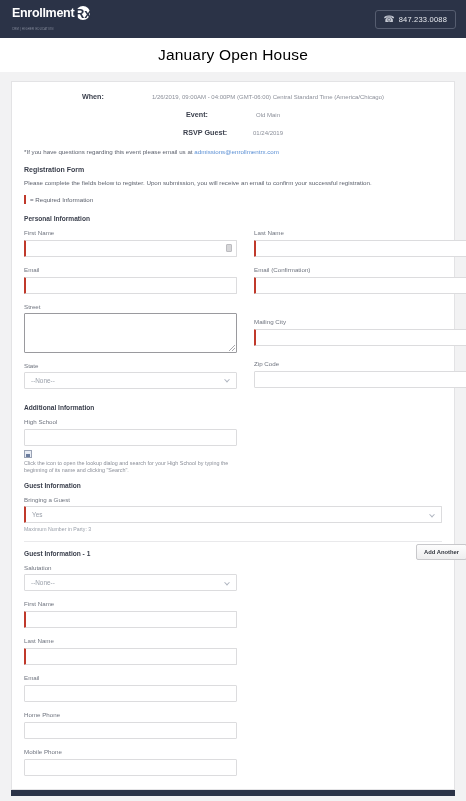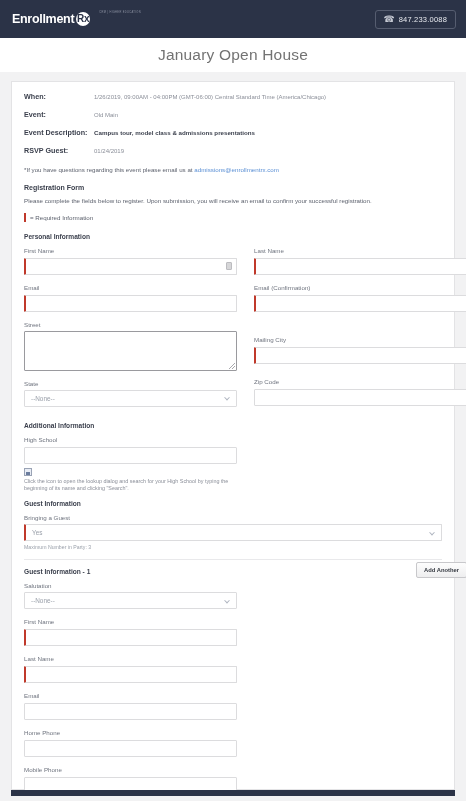--- a/index.html
+++ b/index.html
@@ -19,35 +19,35 @@
 
   
   .navbar {
     height: 38px;
     background: #2b3347;
     display: flex; align-items: center;
     justify-content: space-between;
     padding: 0 10px;
     flex: 0 0 auto;
   }
-  .brand { display: flex; flex-direction: row; gap: 9px; padding-left: 2px; }
+  .brand { display: flex; flex-direction: column; gap: 9px; padding-left: 2px; }
   .brand-row { display: flex; align-items: center; gap: 2px; }
   .brand-word {
     color: #ffffff;
     font-size: 12.5px;
     font-weight: bold;
     letter-spacing: -0.3px;
     line-height: 1;
   }
   .brand-badge {
     width: 14px; height: 14px;
     border-radius: 50%;
     background: #ffffff;
     color: #2b3347;
-    font-size: 10px; font-weight: bold;
+    font-size: 13px; font-weight: bold;
     display: flex; align-items: center; justify-content: center;
     line-height: 1;
   }
   .brand-tag {
     color: #8e94a4;
     font-size: 2.6px;
     letter-spacing: 0.35px;
     line-height: 1;
     transform: scaleY(1.4);
     transform-origin: left top;
@@ -65,41 +65,41 @@
 
   
   .title-band {
     background: #ffffff;
     height: 34px;
     display: flex; align-items: center; justify-content: center;
     flex: 0 0 auto;
   }
   .page-title {
     font-size: 15.5px;
-    color: #737373;
+    color: #000000;
     font-weight: normal;
     letter-spacing: 0.2px;
   }
 
   
   .body-wrap {
     flex: 1 1 auto;
     background: #f2f2f3;
     padding: 9px 11px 0 11px;
     overflow: hidden;
   }
   .card {
     background: #ffffff;
     border: 1px solid #e3e3e5;
     height: 100%;
     padding: 10px 12px 0 12px;
   }
 
   
-  .detail-row { display: flex; margin-bottom: 9px; align-items: baseline; }
+  .detail-row { display: flex; margin-bottom: 9px; align-items: baseline; justify-content: center; }
   .detail-label {
     width: 70px; flex: 0 0 70px;
     font-size: 7.2px; font-weight: bold;
     color: #3a3f4c;
   }
   .detail-value { font-size: 6px; color: #8b8f99; line-height: 1.2; }
   .detail-value.strong { color: #3a3f4c; font-weight: bold; font-size: 6.2px; }
 
   .note-line {
     font-size: 6.2px; color: #5a5f6b;
@@ -251,24 +251,20 @@
 
       <div class="detail-row">
         <span class="detail-label">When:</span>
         <span class="detail-value">1/26/2019, 09:00AM - 04:00PM (GMT-06:00) Central Standard Time (America/Chicago)</span>
       </div>
       <div class="detail-row">
         <span class="detail-label">Event:</span>
         <span class="detail-value">Old Main</span>
       </div>
       <div class="detail-row">
-        <span class="detail-label">Event Description:</span>
-        <span class="detail-value strong">Campus tour, model class &amp; admissions presentations</span>
-      </div>
-      <div class="detail-row">
         <span class="detail-label">RSVP Guest:</span>
         <span class="detail-value">01/24/2019</span>
       </div>
 
       <p class="note-line">
         <span>*If you have questions regarding this event please email us at </span><a href="#">admissions@enrollmentrx.com</a>
       </p>
 
       <div class="section-head">Registration Form</div>
       <p class="intro-line">Please complete the fields below to register. Upon submission, you will receive an email to confirm your successful registration.</p>

